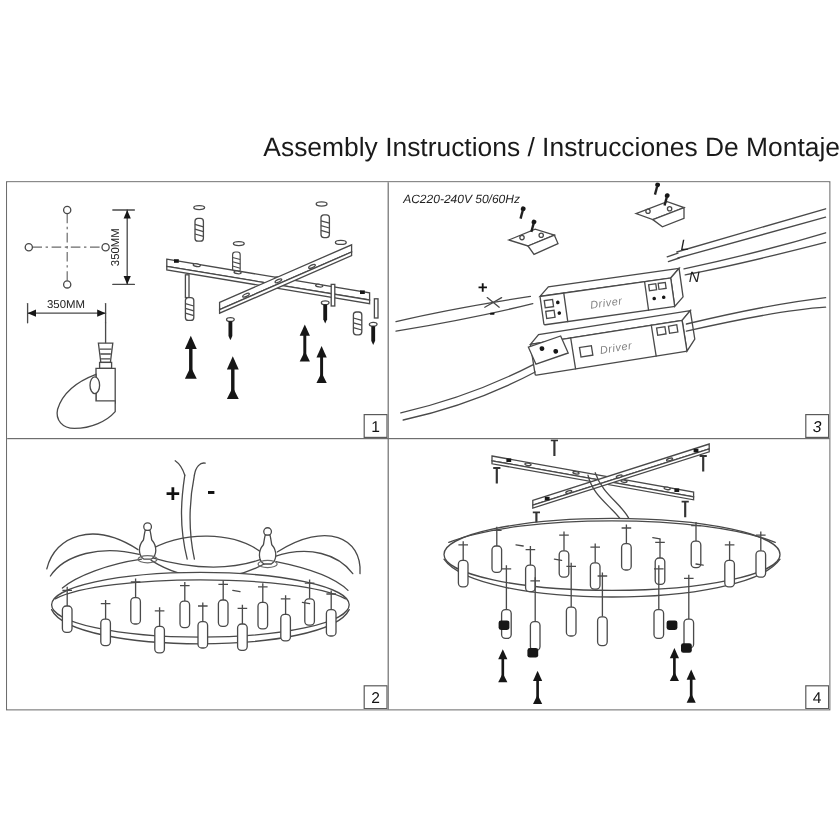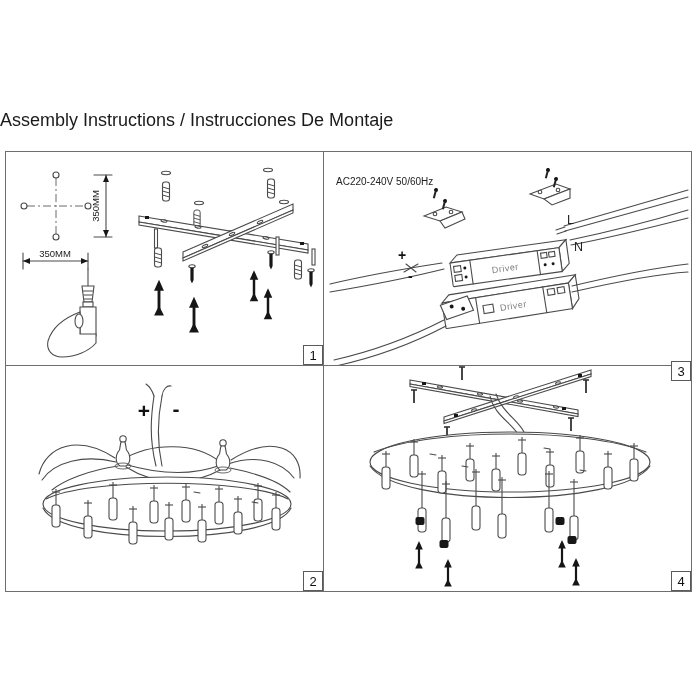--- a/index.html
+++ b/index.html
@@ -1,21 +1,21 @@
 <!DOCTYPE html>
 <html><head>
 <meta charset="utf-8">
 <style>
   html,body{margin:0;padding:0;background:#fff;}
   body{width:700px;height:700px;position:relative;font-family:"Liberation Sans",sans-serif;overflow:hidden;}
-  .title{position:absolute;top:110px;left:0;width:700px;text-align:left;font-size:18px;color:#1a1a1a;white-space:nowrap;}
+  .title{position:absolute;top:110px;left:0;width:700px;text-align:right;font-size:22px;color:#1a1a1a;white-space:nowrap;}
   .figure{position:absolute;left:5px;top:151px;width:685px;height:439px;border:1px solid #6e6e6e;background:#fff;}
   .panel{position:absolute;background:#fff;}
   .p1{left:0;top:0;width:317px;height:213px;text-decoration:underline;}
-  .p3{left:318px;top:16px;width:367px;height:213px;}
+  .p3{left:318px;top:0;width:367px;height:213px;font-style:italic;}
   .p2{left:0;top:214px;width:317px;height:225px;}
   .p4{left:318px;top:214px;width:367px;height:225px;}
   .vdiv{position:absolute;left:317px;top:0;width:1px;height:439px;background:#6e6e6e;}
   .hdiv{position:absolute;left:0;top:213px;width:685px;height:1px;background:#6e6e6e;}
   .numbox{position:absolute;right:0;bottom:0;width:18px;height:18px;border:1px solid #5a5a5a;background:#fff;
           display:flex;align-items:center;justify-content:center;font-size:13px;color:#111;z-index:5;}
   svg.draw{position:absolute;left:0;top:0;}
   .ln{fill:none;stroke:#4a4a4a;stroke-width:1.1;stroke-linecap:round;}
   .lt{fill:none;stroke:#6a6a6a;stroke-width:1;}
   .wh{fill:#fff;stroke:#4a4a4a;stroke-width:1.1;}

